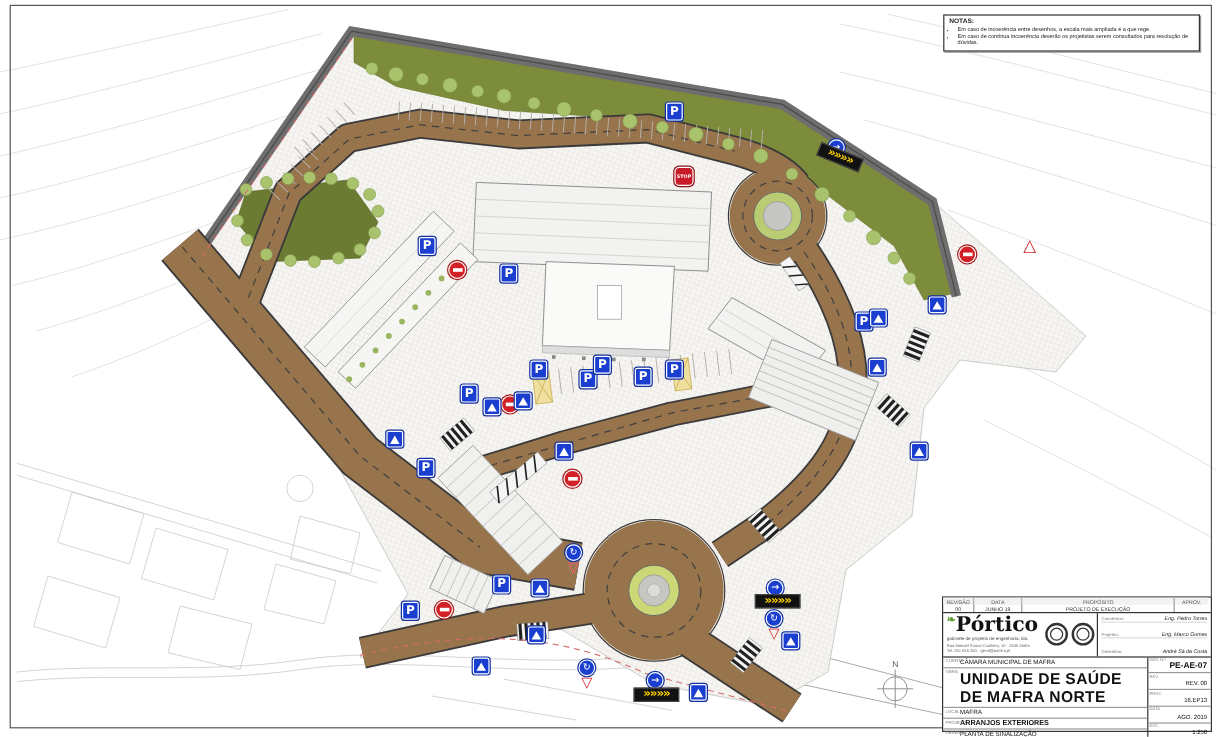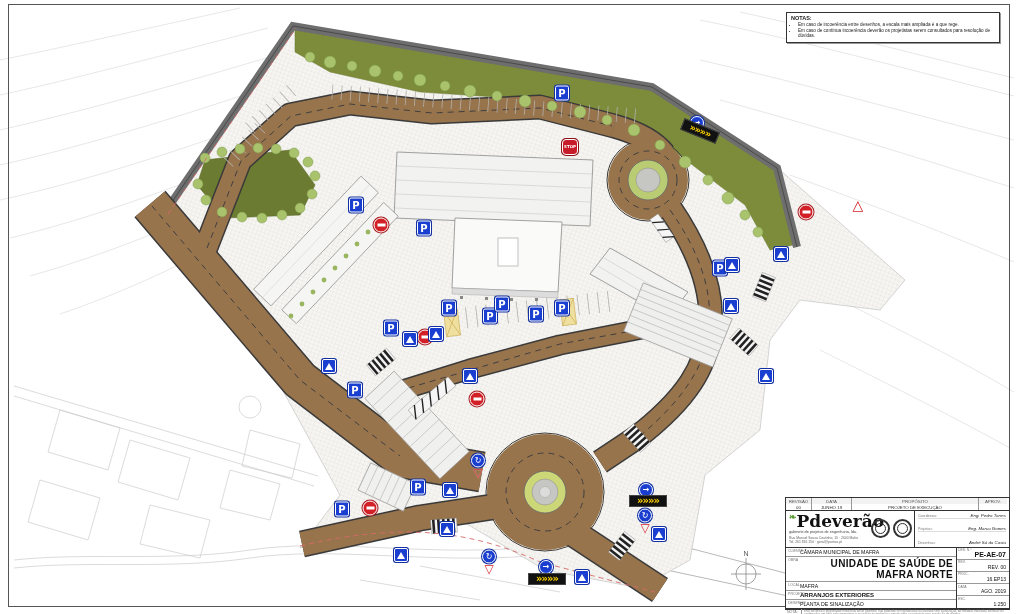--- a/index.html
+++ b/index.html
@@ -66,21 +66,21 @@
   .team-row:last-child{border-bottom:none;}
   .team-label{font-size:3.6px;color:#777;}
   .team-value{font-size:4.4px;color:#222;font-style:italic;}
   .fields-area{display:flex;flex:1;}
   .fields-col{flex:1;border-right:1px solid #333;display:flex;flex-direction:column;}
   .tb-field{border-bottom:1px solid #999;padding:1px 3px 1px 14px;position:relative;flex:1;
         display:flex;align-items:center;}
   .tb-field:last-child{border-bottom:none;}
   .tb-label{position:absolute;left:2px;top:1px;font-size:3.6px;color:#777;}
   .tb-value{font-size:5.2px;color:#111;}
-  .tb-value.big{font-size:10px;font-weight:bold;letter-spacing:0.3px;text-align:right;}
+  .tb-value.big{font-size:13px;font-weight:bold;letter-spacing:0.3px;}
   .tb-value.med{font-size:6px;font-weight:bold;}
   .meta-col{width:52px;display:flex;flex-direction:column;}
   .meta-row{border-bottom:1px solid #999;flex:1;position:relative;display:flex;
         align-items:flex-end;justify-content:flex-end;padding:1px 3px;}
   .meta-row:last-child{border-bottom:none;}
   .meta-label{position:absolute;left:1px;top:0.5px;font-size:3.4px;color:#777;}
   .meta-value{font-size:5px;color:#111;}
   .meta-value.num{font-size:7px;font-weight:bold;}
   .foot-row{border-top:1px solid #333;height:13px;display:flex;}
   .foot-label{width:13px;border-right:1px solid #999;font-size:3.6px;color:#777;padding:1px;}
@@ -482,21 +482,21 @@
     <span class="hdr">DATA</span>
     <span class="hdr">PROPÓSITO</span>
     <span class="hdr">APROV.</span>
     <span>00</span>
     <span>JUNHO 19</span>
     <span>PROJETO DE EXECUÇÃO</span>
     <span></span>
   </div>
   <div class="logo-row">
     <div class="logo-cell">
-      <div class="logo-name"><span class="leaf">❧</span><span>P</span><span>deverão</span></div>
+      <div class="logo-name"><span class="leaf">❧</span><span>P</span><span>órtico</span></div>
       <div class="logo-tag">gabinete de projetos de engenharia, lda.</div>
       <div class="logo-addr">
         <div>Rua Manuel Sousa Coutinho, 10 · 2640 Mafra</div>
         <div>Tel. 261 816 250 · geral@portico.pt</div>
       </div>
       <div class="stamps">
         <div class="stamp"></div>
         <div class="stamp"></div>
       </div>
     </div>

